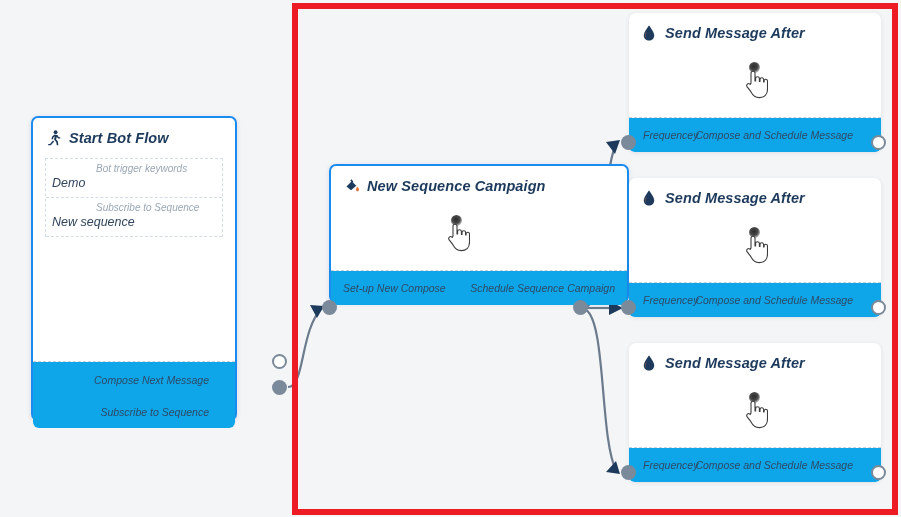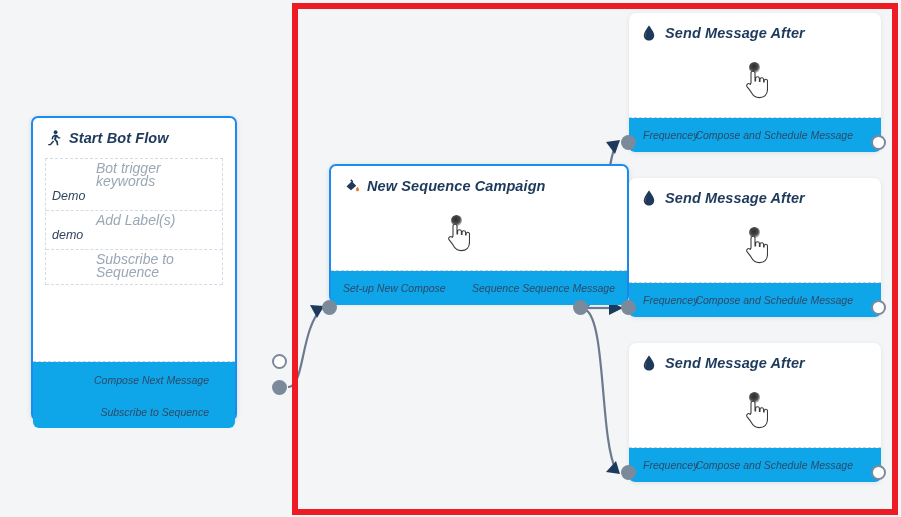--- a/index.html
+++ b/index.html
@@ -119,21 +119,21 @@
   .fields {
     margin: 12px 12px 6px 12px;
     border: 1px dashed #d3dce5;
     border-bottom: none;
   }
   .field {
     border-bottom: 1px dashed #d3dce5;
     padding: 3px 6px 5px 6px;
   }
   .field .lab {
-    font-size: 14px;
+    font-size: 10px;
     color: #9aa7b4;
     line-height: 13px;
     padding-left: 44px;
   }
   .field .val {
     font-size: 12.5px;
     color: #30455c;
     line-height: 17px;
   }
 
@@ -186,25 +186,22 @@
       <span>Start Bot Flow</span>
     </div>
 
 
     <div class="fields">
       <div class="field">
         <div class="lab">Bot trigger keywords</div>
         <div class="val">Demo</div>
       </div>
       <div class="field">
-        <div class="lab">Add Label(s)</div>
-        <div class="val">demo</div>
-      </div>
-      <div class="field">
         <div class="lab">Subscribe to Sequence</div>
+        <div class="val">New sequence</div>
       </div>
     </div>
 
     <div class="footer-sep" style="position:absolute; left:0; right:0; top:243px;"></div>
     <div class="node-footer tall" style="position:absolute; left:0; right:0; top:244px;">
       <div class="port-label" style="right:26px; top:12px;">Compose Next Message</div>
       <div class="port-label" style="right:26px; top:44px;">Subscribe to Sequence</div>
     </div>
   </div>
   <div class="port hollow" style="left:272px; top:354px;"></div>
@@ -225,21 +222,21 @@
     <div class="hand-cursor" style="left:103px; top:48px;">
       <span class="blob"></span>
       <svg width="26" height="30" viewBox="0 0 26 30" style="position:absolute; left:10px; top:8px;">
         <path d="M9 14 V4.2 a2 2 0 0 1 4 0 V12 h0.6 V9.6 a1.9 1.9 0 0 1 3.8 0 V12.4 h0.6 V10.6 a1.8 1.8 0 0 1 3.6 0 V13 h0.5 V12 a1.7 1.7 0 0 1 3.4 0 V20 c0 5.2 -3.1 8.6 -8.2 8.6 c-4.6 0 -6.6 -2.4 -8.6 -6.2 L5 17.6 a1.9 1.9 0 0 1 3.2 -2.1 Z" fill="#ffffff" stroke="#3b3b3b" stroke-width="1.1" stroke-linejoin="round"></path>
       </svg>
     </div>
 
     <div class="footer-sep" style="position:absolute; left:0; right:0; top:104px;"></div>
     <div class="node-footer" style="position:absolute; left:0; right:0; top:105px;">
       <div class="port-label" style="left:12px; top:11px;">Set-up New Compose</div>
-      <div class="port-label" style="right:12px; top:11px;">Sequence Sequence Message</div>
+      <div class="port-label" style="right:12px; top:11px;">Schedule Sequence Campaign</div>
     </div>
   </div>
   <div class="port filled" style="left:322px; top:300px;"></div>
   <div class="port filled" style="left:573px; top:300px;"></div>
 
   <div class="node" style="left:629px; top:13px; width:252px; height:139px;">
     <div class="node-title">
       <span class="ico">
         <svg width="12" height="16" viewBox="0 0 12 16">
           <path d="M6 0.6 C6 0.6 11.2 7.0 11.2 10.4 C11.2 13.3 8.8 15.5 6 15.5 C3.2 15.5 0.8 13.3 0.8 10.4 C0.8 7.0 6 0.6 6 0.6 Z" fill="#1d3a5c"></path>

